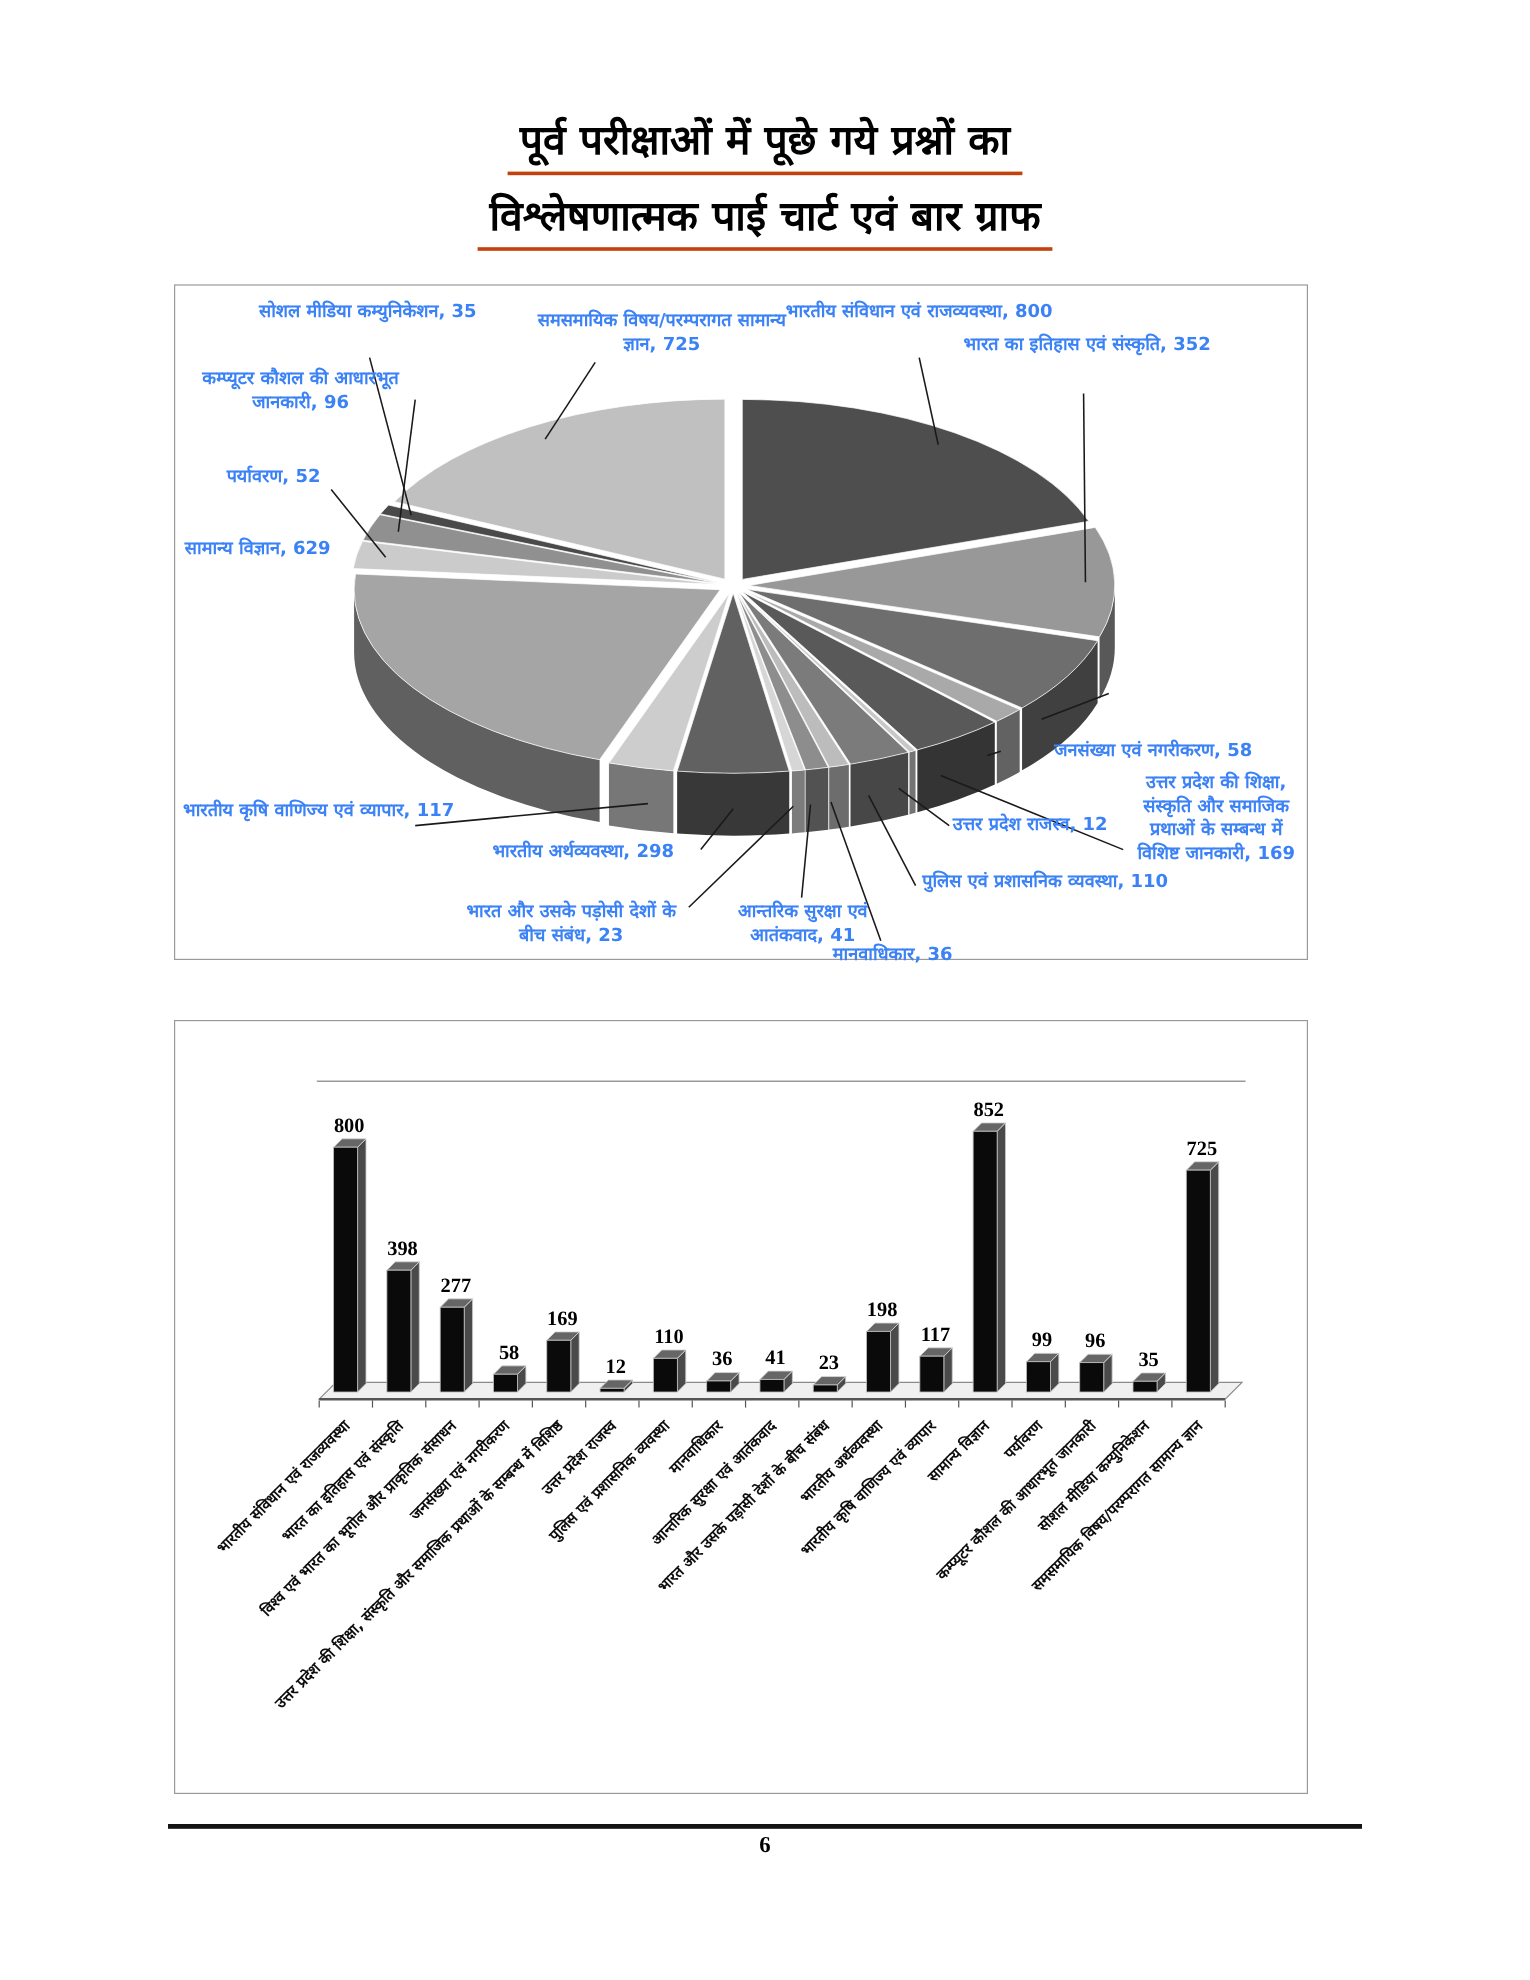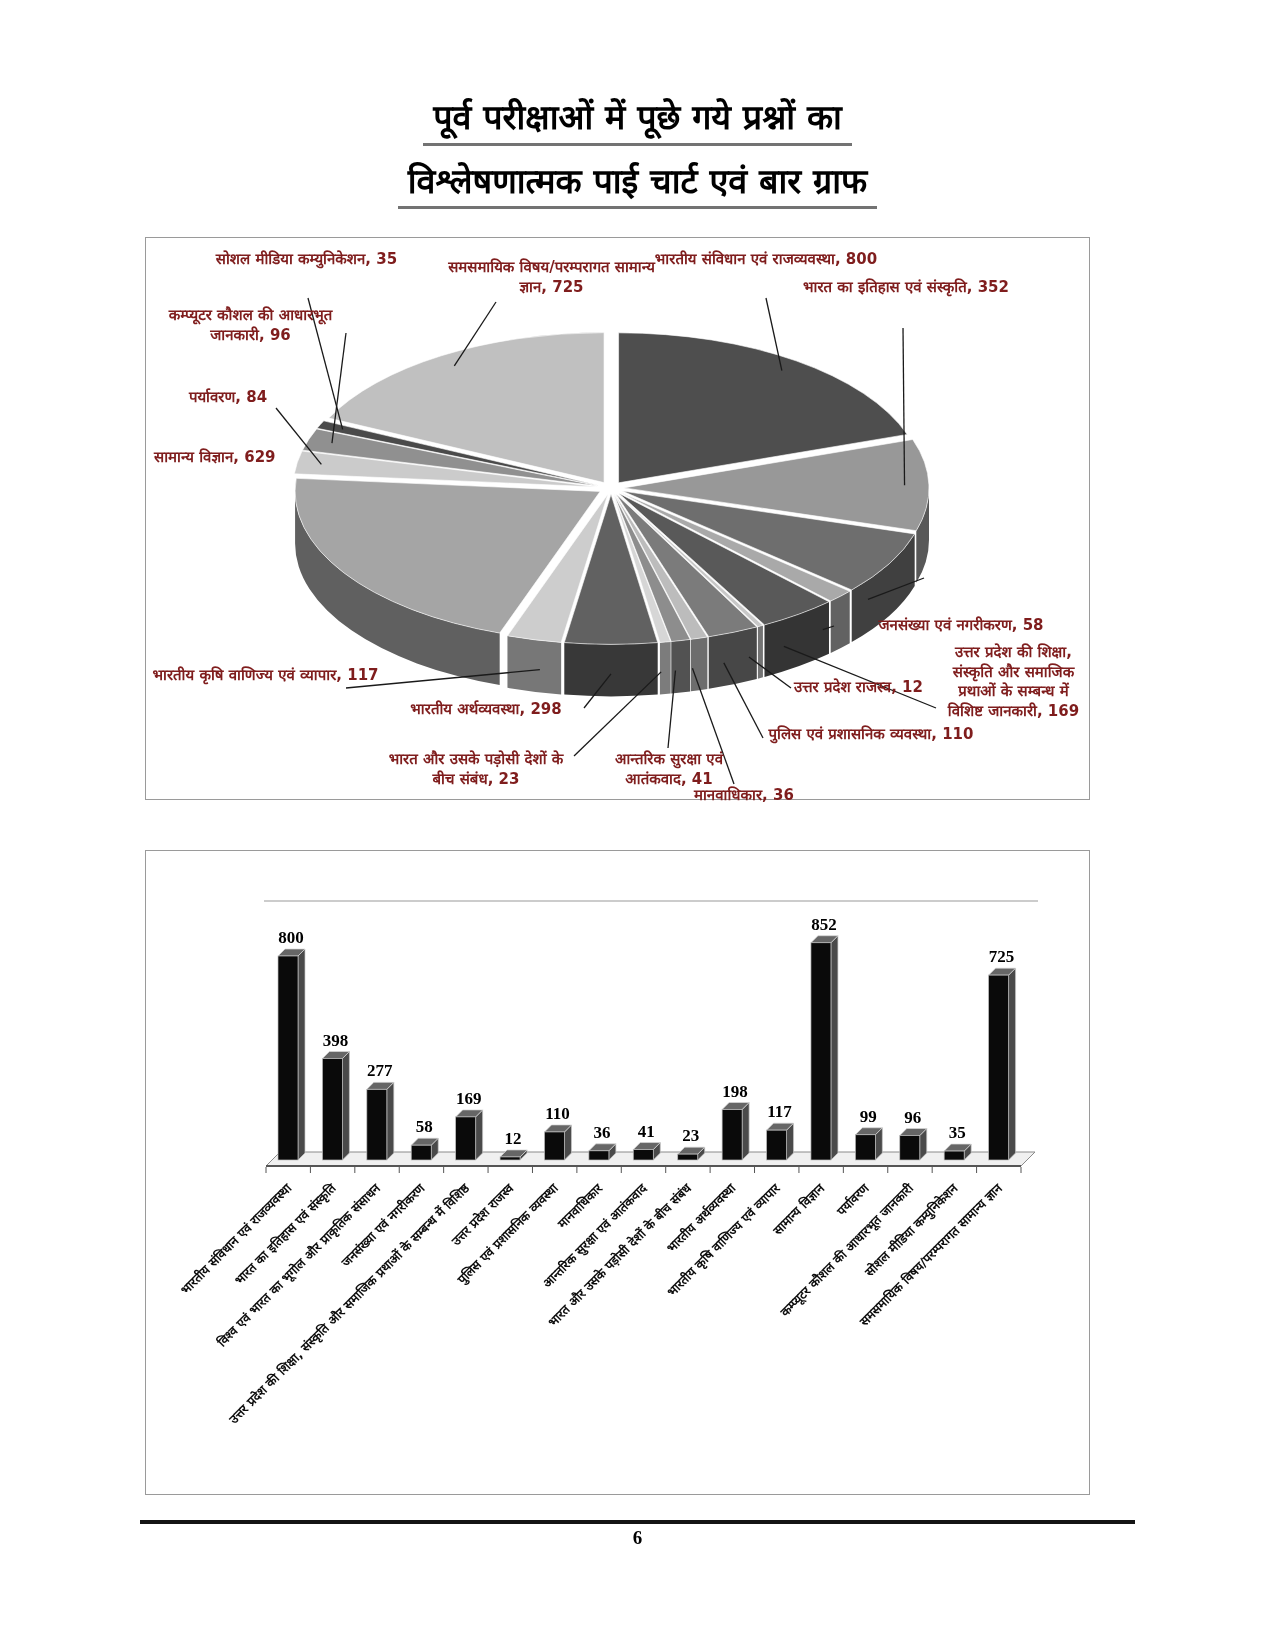--- a/index.html
+++ b/index.html
@@ -3,32 +3,32 @@
 <meta charset="utf-8">
 <style>
   html,body{margin:0;padding:0;}
   body{
     width:1275px;height:1650px;position:relative;background:#ffffff;
     font-family:"DejaVu Sans",sans-serif;overflow:hidden;
   }
   .title-wrap{position:absolute;left:0;top:96px;width:1275px;text-align:center;}
   .title-line{
     display:inline-block;font-size:34px;font-weight:bold;color:#000;
-    border-bottom:3px solid #737373;padding:0 10px 4px 10px;line-height:1.25;
+    border-bottom:3px solid #c2410c;padding:0 10px 4px 10px;line-height:1.25;
     font-family:"DejaVu Sans",sans-serif;
   }
   .title-line2{margin-top:14px;}
   .panel{
     position:absolute;left:145px;width:943px;border:1px solid #9a9a9a;background:#fff;
   }
   #pie-panel{top:237px;height:561px;}
   #bar-panel{top:850px;height:643px;}
   .canvas{position:absolute;left:0;top:0;}
   .pie-label{
-    position:absolute;font-size:15px;font-weight:bold;color:#7f1d1d;line-height:1.3;
+    position:absolute;font-size:15px;font-weight:bold;color:#3b82f6;line-height:1.3;
     font-family:"DejaVu Sans",sans-serif;
   }
   .footer-rule{
     position:absolute;left:140px;top:1520px;width:995px;height:4px;background:#141414;
   }
   .page-number{
     position:absolute;left:140px;top:1527px;width:995px;text-align:center;
     font-family:"Liberation Serif",serif;font-size:19px;font-weight:bold;color:#000;
   }
 </style>
@@ -93,21 +93,21 @@
     <div class="pie-label" style="left: 690px; top: 378px; width: 250px; text-align: center;">जनसंख्या एवं नगरीकरण, 58</div>
     <div class="pie-label" style="left: 795px; top: 405px; width: 145px; text-align: center;">उत्तर प्रदेश की शिक्षा, संस्कृति और समाजिक प्रथाओं के सम्बन्ध में विशिष्ट जानकारी, 169</div>
     <div class="pie-label" style="left: 648px; top: 440px; width: 210px; text-align: left;">उत्तर प्रदेश राजस्व, 12</div>
     <div class="pie-label" style="left: 620px; top: 487px; width: 210px; text-align: center;">पुलिस एवं प्रशासनिक व्यवस्था, 110</div>
     <div class="pie-label" style="left: 548px; top: 548px; width: 160px; text-align: left;">मानवाधिकार, 36</div>
     <div class="pie-label" style="left: 438px; top: 512px; width: 170px; text-align: center;">आन्तरिक सुरक्षा एवं आतंकवाद, 41</div>
     <div class="pie-label" style="left: 235px; top: 512px; width: 190px; text-align: center;">भारत और उसके पड़ोसी देशों के बीच संबंध, 23</div>
     <div class="pie-label" style="left: 245px; top: 462px; width: 190px; text-align: center;">भारतीय अर्थव्यवस्था, 298</div>
     <div class="pie-label" style="left: 2px; top: 428px; width: 235px; text-align: center;">भारतीय कृषि वाणिज्य एवं व्यापार, 117</div>
     <div class="pie-label" style="left: 8px; top: 210px; width: 250px; text-align: left;">सामान्य विज्ञान, 629</div>
-    <div class="pie-label" style="left: 22px; top: 150px; width: 120px; text-align: center;">पर्यावरण, 84</div>
+    <div class="pie-label" style="left: 22px; top: 150px; width: 120px; text-align: center;">पर्यावरण, 52</div>
     <div class="pie-label" style="left: 2px; top: 68px; width: 205px; text-align: center;">कम्प्यूटर कौशल की आधारभूत जानकारी, 96</div>
     <div class="pie-label" style="left: 58px; top: 12px; width: 205px; text-align: center;">सोशल मीडिया कम्युनिकेशन, 35</div>
     <div class="pie-label" style="left: 298px; top: 20px; width: 215px; text-align: center;">समसमायिक विषय/परम्परागत सामान्य ज्ञान, 725</div>
   </div>
 
 <div class="panel" id="bar-panel">
   <svg class="canvas" id="bar-canvas" width="943" height="643" viewBox="0 0 943 643">
       <line x1="118" y1="50" x2="892" y2="50" stroke="#999" stroke-width="1.2"></line>
       <polygon points="120,315 875,315 889,301 134,301" fill="#f0f0f0" stroke="#8a8a8a" stroke-width="1"></polygon>
       <line x1="120" y1="315" x2="875" y2="315" stroke="#555" stroke-width="2"></line>

